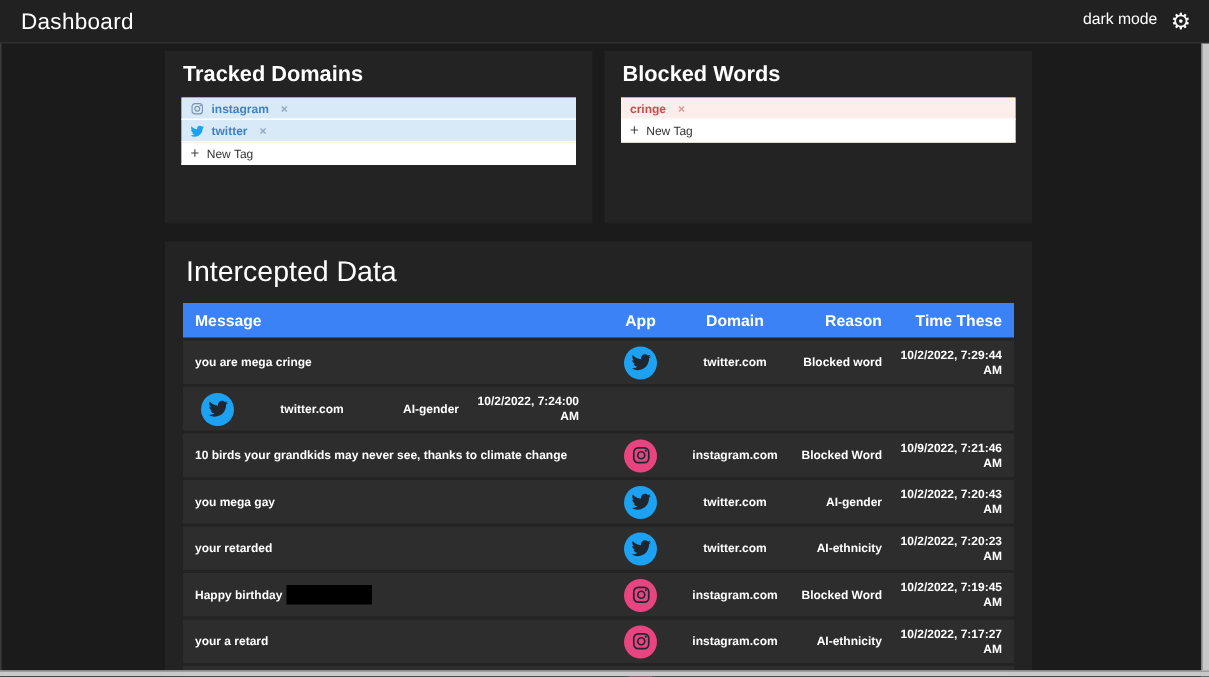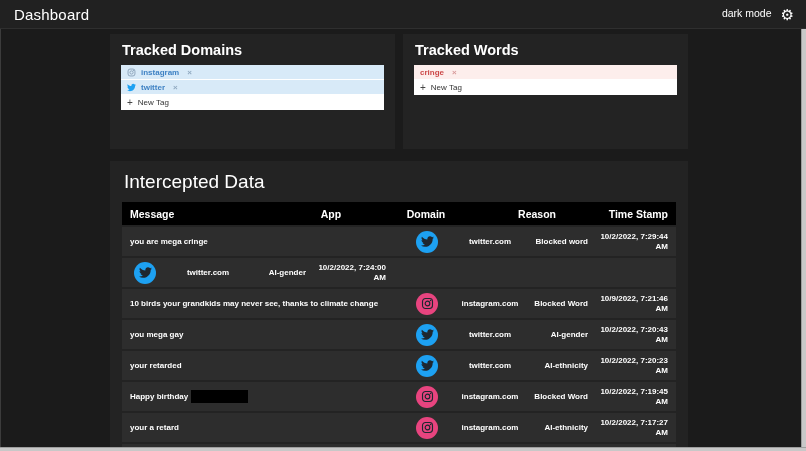--- a/index.html
+++ b/index.html
@@ -40,22 +40,22 @@
   .tag-row.pink .tag-x { color:#d89a9a; }
   .plus { font-size:10px; color:#444; font-weight:400; }
   .tag-ico { display:flex; align-items:center; }
 
   
   .panel-big { margin-top:12px; width:578px; padding:6px 12px 20px 12px; height:330px; }
   .big-title { color:#ffffff; font-size:19px; font-weight:400; margin:4px 0 9px 2px; }
 
   
   .thead {
-    display:flex; align-items:center; background:#000000; color:#ffffff;
-    font-size:10.5px; font-weight:700; height:23px; margin-bottom:2px;gap:32px;
+    display:flex; align-items:center; background:#3b82f6; color:#ffffff;
+    font-size:10.5px; font-weight:700; height:23px; margin-bottom:2px;
   }
   .trow {
     display:flex; align-items:center; background:#2d2d2d; color:#ffffff;
     font-size:8px; font-weight:700; height:29px; margin-bottom:2px; line-height:1.2;
   }
   .c-msg  { flex:1; padding-left:8px; display:flex; align-items:center; gap:3px; }
   .c-app  { width:46px; display:flex; justify-content:center; }
   .c-dom  { width:80px; text-align:center; }
   .c-rea  { width:58px; text-align:right; }
   .c-time { width:88px; text-align:right; padding-right:8px; }
@@ -110,42 +110,42 @@
             <span class="tag-x">×</span>
           </div>
           <div class="tag-row new">
             <span class="plus">+</span>
             <span>New Tag</span>
           </div>
         </div>
     </div>
 
     <div class="panel panel-small">
-      <div class="panel-title">Tracked Words</div>
+      <div class="panel-title">Blocked Words</div>
       <div class="tag-list" id="blocked-tags">
           <div class="tag-row pink">
             <span>cringe</span>
             <span class="tag-x">×</span>
           </div>
           <div class="tag-row new">
             <span class="plus">+</span>
             <span>New Tag</span>
           </div>
         </div>
     </div>
   </div>
 
   <div class="panel panel-big">
     <div class="big-title">Intercepted Data</div>
     <div class="thead">
       <div class="c-msg">Message</div>
       <div class="c-app">App</div>
       <div class="c-dom">Domain</div>
       <div class="c-rea">Reason</div>
-      <div class="c-time">Time Stamp</div>
+      <div class="c-time">Time These</div>
     </div>
     <div id="tbody">
         <div class="trow">
           <div class="c-msg">
             <span>you are mega cringe</span>
           </div>
           <div class="c-app">
             <div class="app-badge" style="background: rgb(29, 161, 242);">
               <svg viewBox="0 0 24 24" width="13" height="13">
                 <path fill="#1e2730" d="M23.95 4.57c-.88.39-1.83.65-2.82.77 1.01-.61 1.79-1.57 2.16-2.72-.95.56-2 .96-3.12 1.18-.9-.96-2.17-1.55-3.59-1.55-2.72 0-4.92 2.2-4.92 4.92 0 .39.04.76.13 1.12-4.09-.2-7.72-2.17-10.15-5.14-.42.72-.66 1.56-.66 2.47 0 1.71.87 3.21 2.19 4.1-.81-.03-1.57-.25-2.23-.62v.06c0 2.39 1.69 4.37 3.95 4.83-.41.11-.85.17-1.3.17-.31 0-.62-.03-.92-.09.63 1.95 2.44 3.38 4.6 3.42-1.68 1.32-3.81 2.1-6.1 2.1-.39 0-.78-.02-1.17-.07 2.19 1.39 4.77 2.21 7.56 2.21 9.05 0 14-7.5 14-13.99v-.63c.96-.69 1.8-1.56 2.46-2.55z"></path>

